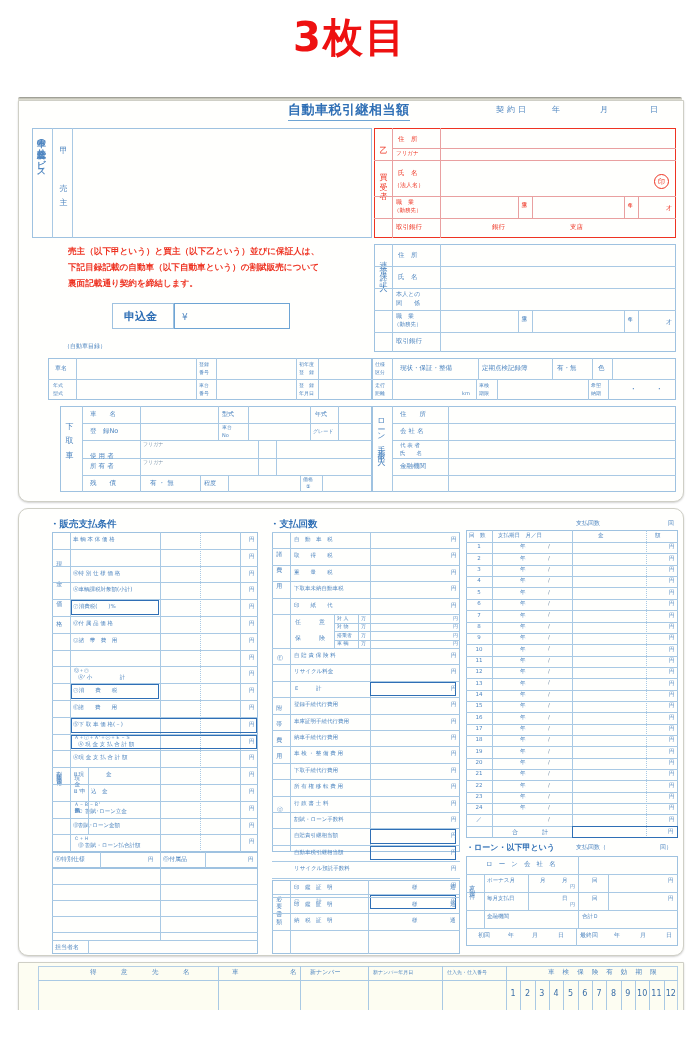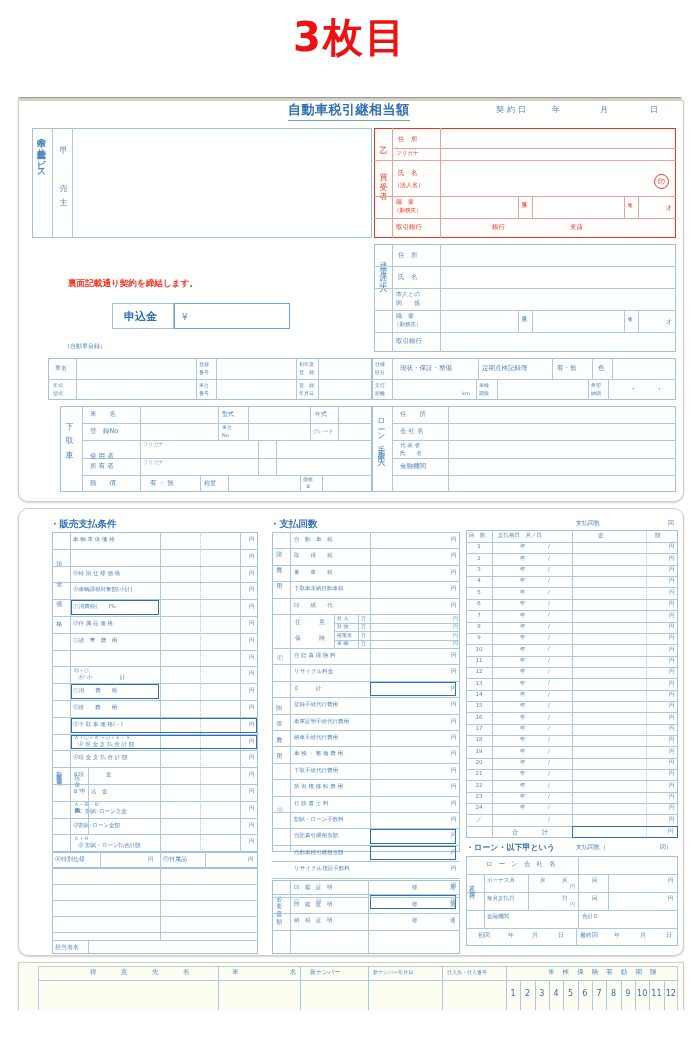--- a/index.html
+++ b/index.html
@@ -90,20 +90,22 @@
   <div class="t t8" style="left:552px;top:106px;">年</div>
   <div class="t t8" style="left:600px;top:106px;">月</div>
   <div class="t t8" style="left:650px;top:106px;">日</div>
 
   <div class="bx" style="left:32px;top:128px;width:340px;height:110px;"></div>
   <div class="vl" style="left:52px;top:128px;height:110px;"></div>
   <div class="vl" style="left:72px;top:128px;height:110px;"></div>
   <div class="t t9 bold vert" style="left:36px;top:132px;height:100px;">車の総合サービス</div>
   <div class="t t8 vert" style="left:58px;top:140px;height:80px;letter-spacing:14px;">甲 売主</div>
 
+  <div class="redpara" style="left:68px;top:245px;">売主（以下甲という）と買主（以下乙という）並びに保証人は、</div>
+  <div class="redpara" style="left:68px;top:261px;">下記目録記載の自動車（以下自動車という）の割賦販売について</div>
   <div class="redpara" style="left:68px;top:277px;">裏面記載通り契約を締結します。</div>
 
   <div class="bx" style="left:112px;top:303px;width:62px;height:26px;"></div>
   <div class="t bold" style="left:124px;top:311px;font-size:11px;color:#2f6fb5;">申込金</div>
   <div class="bx" style="left:174px;top:303px;width:116px;height:26px;border:1.2px solid #6ea4d4;"></div>
   <div class="t" style="left:182px;top:313px;font-size:9px;">¥</div>
 
   <div class="t t6" style="left:64px;top:343px;">（自動車目録）</div>
 
   <div class="bx-r" style="left:374px;top:128px;width:302px;height:110px;"></div>

